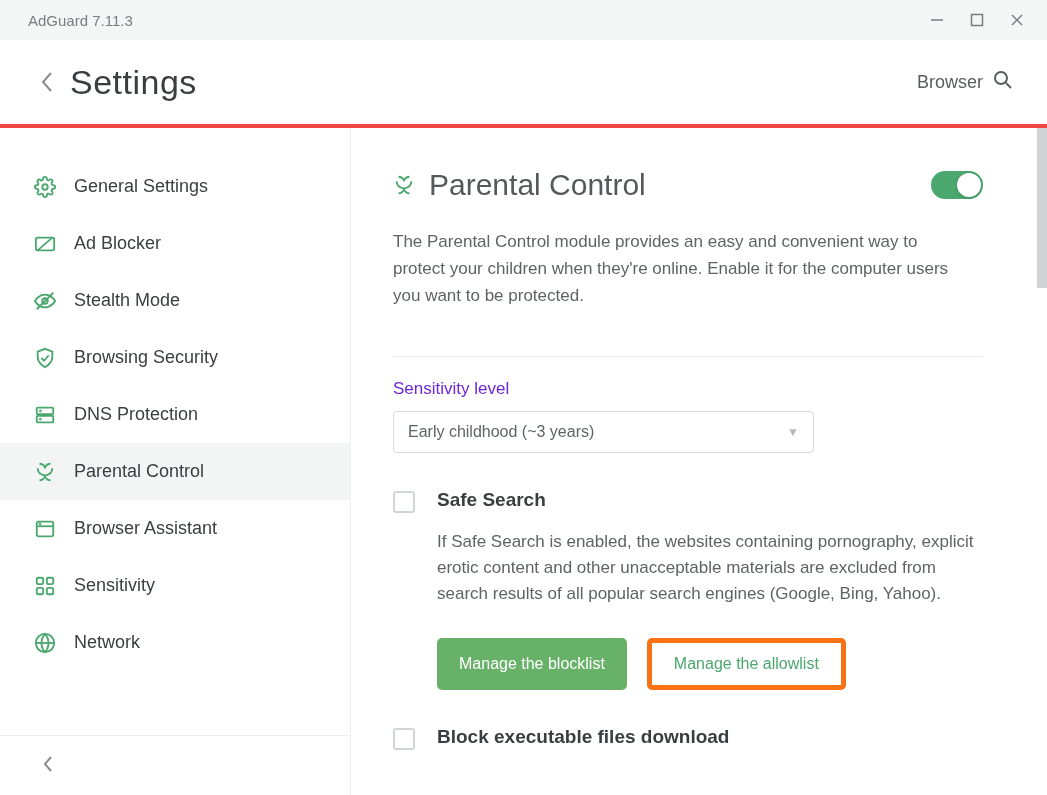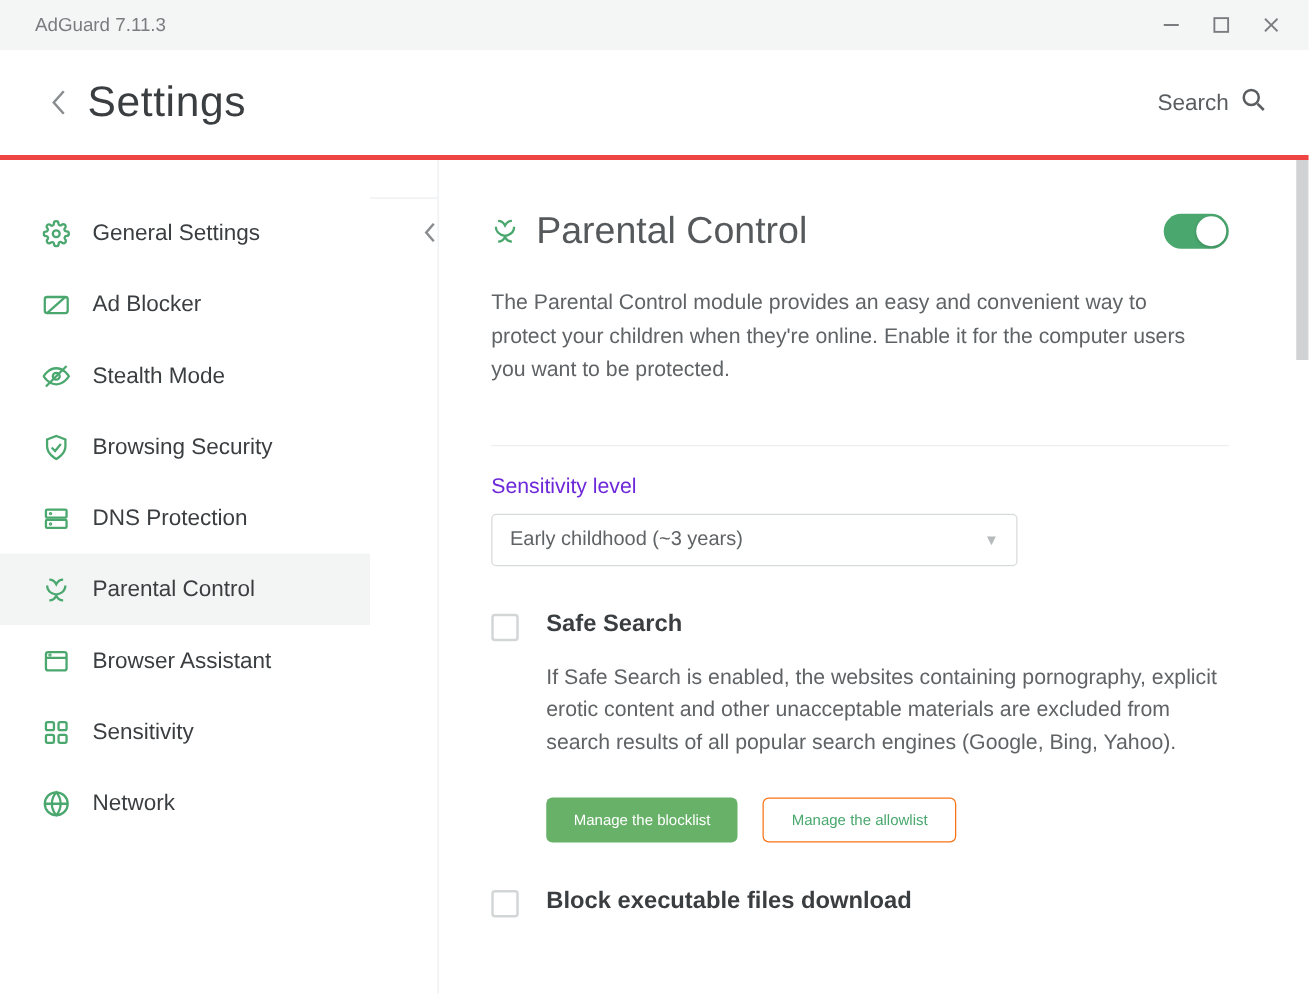--- a/index.html
+++ b/index.html
@@ -70,21 +70,21 @@
     min-height: 0;
   }
 
   
   .sidebar {
     width: 351px;
     border-right: 1px solid #eceeef;
     padding-top: 30px;
     position: relative;
     display: flex;
-    flex-direction: row;
+    flex-direction: column;
   }
   .sidebar-items { flex: 1; }
   .sidebar-item {
     display: flex;
     align-items: center;
     height: 57px;
     padding-left: 34px;
     gap: 18px;
     font-size: 18px;
     color: #3b3e40;
@@ -211,29 +211,29 @@
     line-height: 1.55;
     color: #606365;
     max-width: 540px;
   }
   .button-row {
     display: flex;
     gap: 20px;
     margin-top: 30px;
   }
   .btn {
-    height: 36px;
+    height: 52px;
     padding: 0 22px;
     border-radius: 5px;
-    font-size: 12px;
+    font-size: 16px;
     cursor: pointer;
     display: flex; align-items: center; justify-content: center;
   }
   .btn.primary { background: #67b168; color: #fff; border: none; }
-  .btn.outline { background: #fff; color: #4aa76e; border: 1px solid #f97316; }
+  .btn.outline { background: #fff; color: #4aa76e; border: 5px solid #f97316; }
 </style>
 </head>
 <body>
 
 <div class="titlebar">
   <span class="title-text">AdGuard 7.11.3</span>
   <div class="spacer"></div>
   <div class="win-btn">
     <svg width="14" height="14" viewBox="0 0 14 14">
         <line x1="1" y1="7" x2="13" y2="7" stroke-width="1.5"></line>
@@ -254,21 +254,21 @@
 
 <div class="header">
   <div class="back-icon">
     <svg width="16" height="24" viewBox="0 0 16 24">
         <polyline points="12,3 4,12 12,21" fill="none" stroke="#8a8d8f" stroke-width="2"></polyline>
       </svg>
   </div>
   <h1>Settings</h1>
   <div class="spacer"></div>
   <div class="search">
-    <span>Search</span>
+    <span>Browser</span>
     <span class="icon">
       <svg width="20" height="20" viewBox="0 0 20 20">
           <circle cx="8" cy="8" r="6" fill="none" stroke="#5a5d5f" stroke-width="2"></circle>
           <line x1="13" y1="13" x2="18" y2="18" stroke="#5a5d5f" stroke-width="2"></line>
         </svg>
     </span>
   </div>
 </div>
 
 <div class="body">

